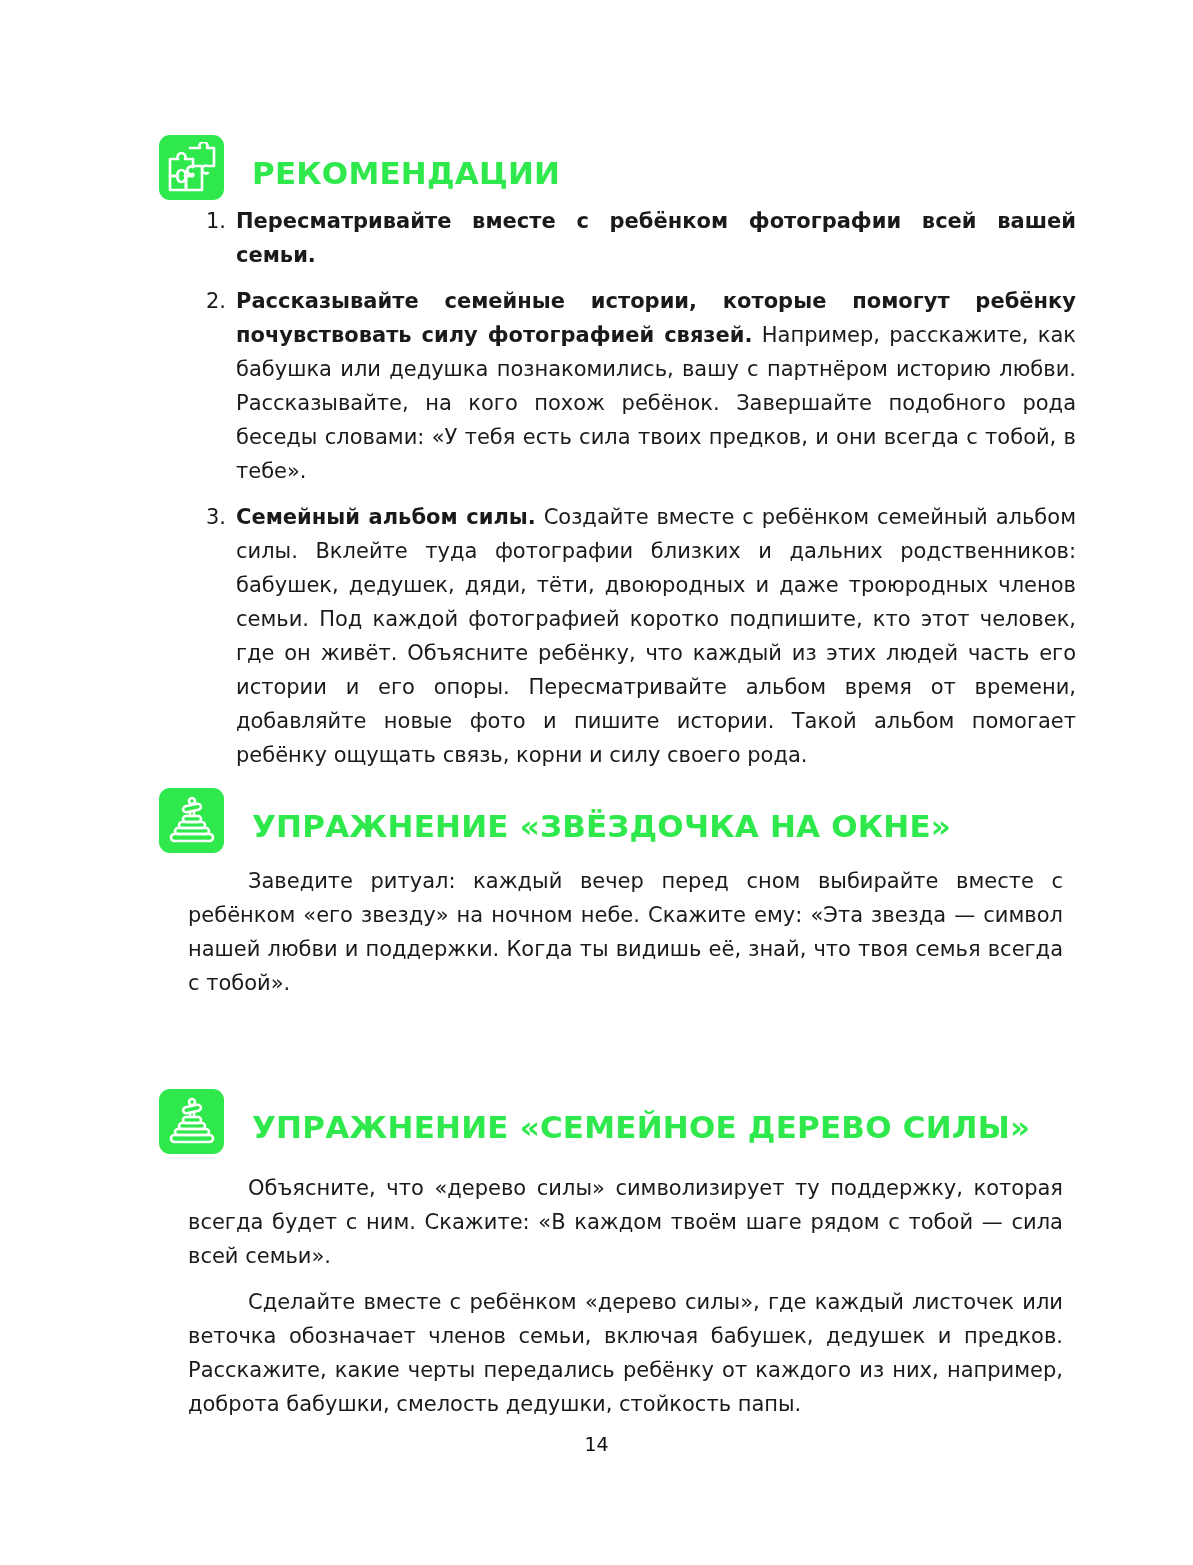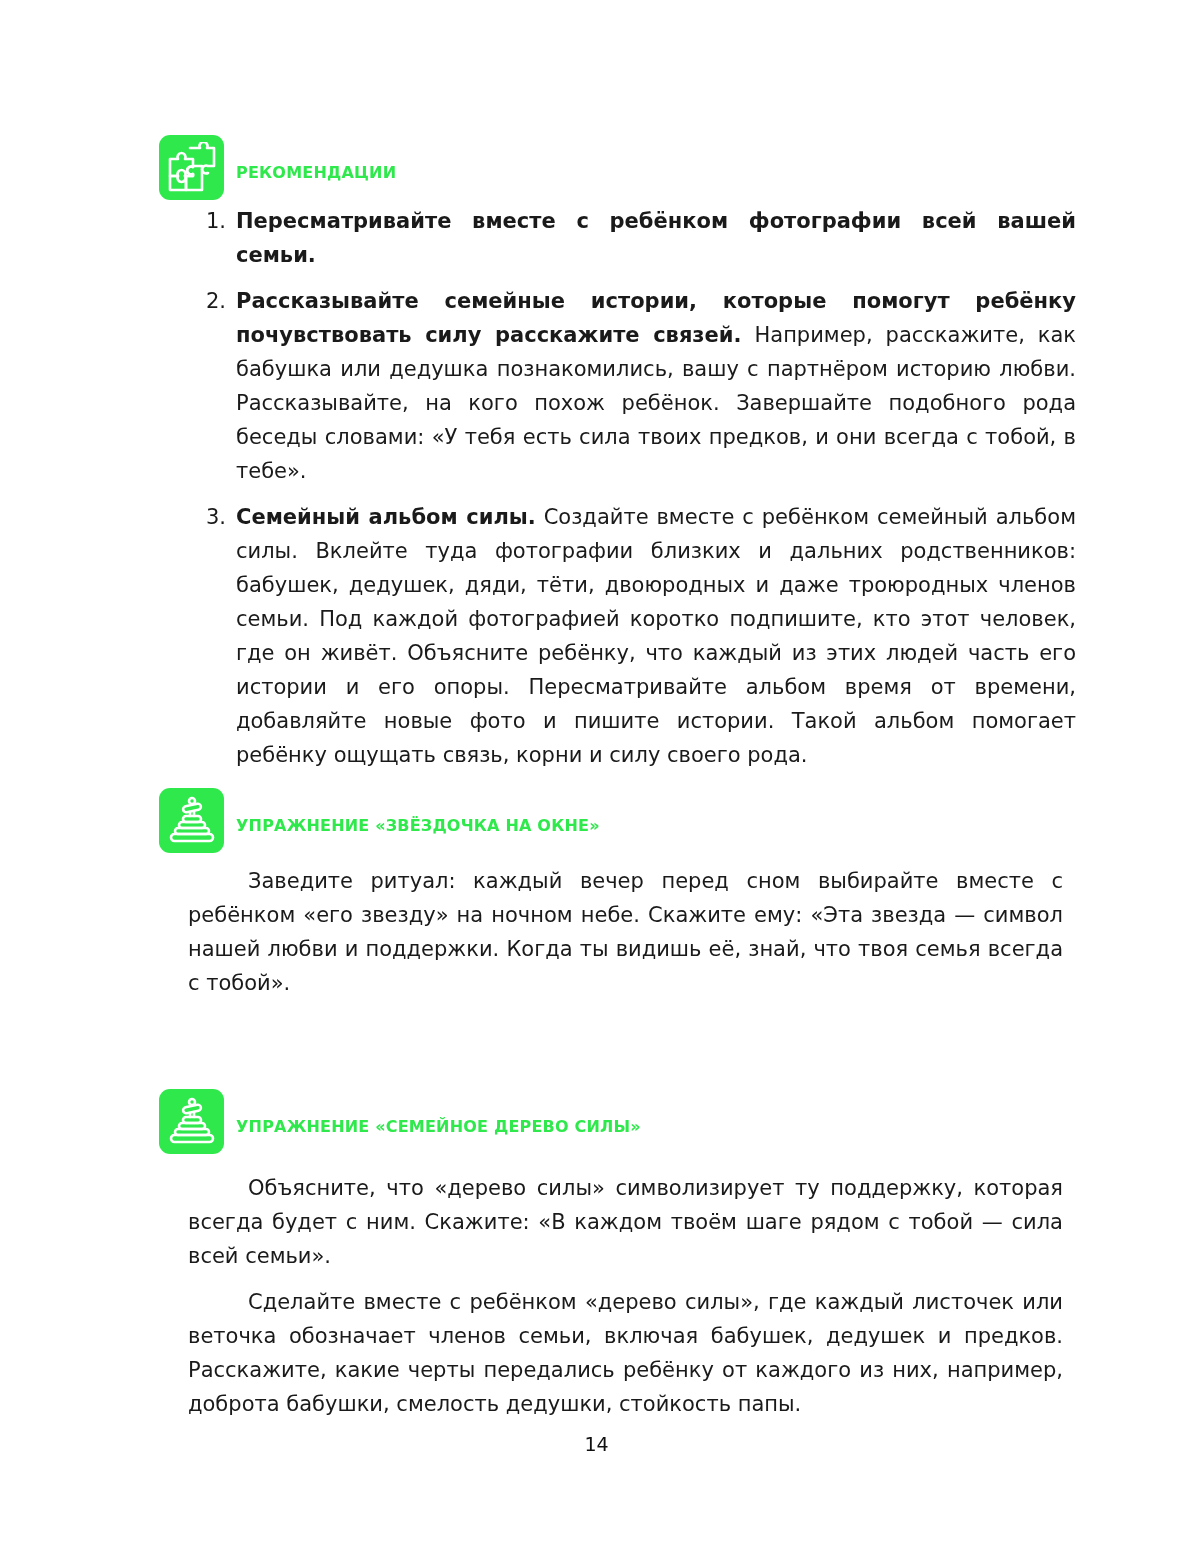--- a/index.html
+++ b/index.html
@@ -26,25 +26,25 @@
       height: 65px;
       border-radius: 11px;
       background: #2fe84c;
       display: flex;
       align-items: center;
       justify-content: center;
       flex: none;
     }
     .icon-box svg { width: 52px; height: 52px; }
     .section-title {
-      margin-left: 12px;
+      margin-left: 28px;
       margin-top: 10px;
       color: #2fe84c;
       font-weight: bold;
-      font-size: 16px;
+      font-size: 31px;
       letter-spacing: 0.2px;
       white-space: nowrap;
     }
     .list {
       position: absolute;
       left: 176px;
       width: 900px;
       margin: 0;
       padding: 0;
       list-style: none;
@@ -99,21 +99,21 @@
     </svg>
   </div>
   <span class="section-title">РЕКОМЕНДАЦИИ</span>
 </div>
 
 <ol class="list" style="top:204px;">
   <li>
     <span class="num">1.</span><b>Пересматривайте вместе с ребёнком фотографии всей вашей семьи.</b><span></span>
   </li>
   <li>
-    <span class="num">2.</span><b>Рассказывайте семейные истории, которые помогут ребёнку почувствовать силу расскажите связей.</b><span> Например, расскажите, как бабушка или дедушка познакомились, вашу с партнёром историю любви. Рассказывайте, на кого похож ребёнок. Завершайте подобного рода беседы словами: «У тебя есть сила твоих предков, и они всегда с тобой, в тебе».</span>
+    <span class="num">2.</span><b>Рассказывайте семейные истории, которые помогут ребёнку почувствовать силу фотографией связей.</b><span> Например, расскажите, как бабушка или дедушка познакомились, вашу с партнёром историю любви. Рассказывайте, на кого похож ребёнок. Завершайте подобного рода беседы словами: «У тебя есть сила твоих предков, и они всегда с тобой, в тебе».</span>
   </li>
   <li>
     <span class="num">3.</span><b>Семейный альбом силы.</b><span> Создайте вместе с ребёнком семейный альбом силы. Вклейте туда фотографии близких и дальних родственников: бабушек, дедушек, дяди, тёти, двоюродных и даже троюродных членов семьи. Под каждой фотографией коротко подпишите, кто этот человек, где он живёт. Объясните ребёнку, что каждый из этих людей часть его истории и его опоры. Пересматривайте альбом время от времени, добавляйте новые фото и пишите истории. Такой альбом помогает ребёнку ощущать связь, корни и силу своего рода.</span>
   </li>
 </ol>
 
 <div class="section-header" style="top:788px;">
   <div class="icon-box">
     <svg viewBox="0 0 52 52" fill="none" stroke="#ffffff" stroke-width="2.6" stroke-linejoin="round" stroke-linecap="round">
       <circle cx="26" cy="6" r="3"></circle>

